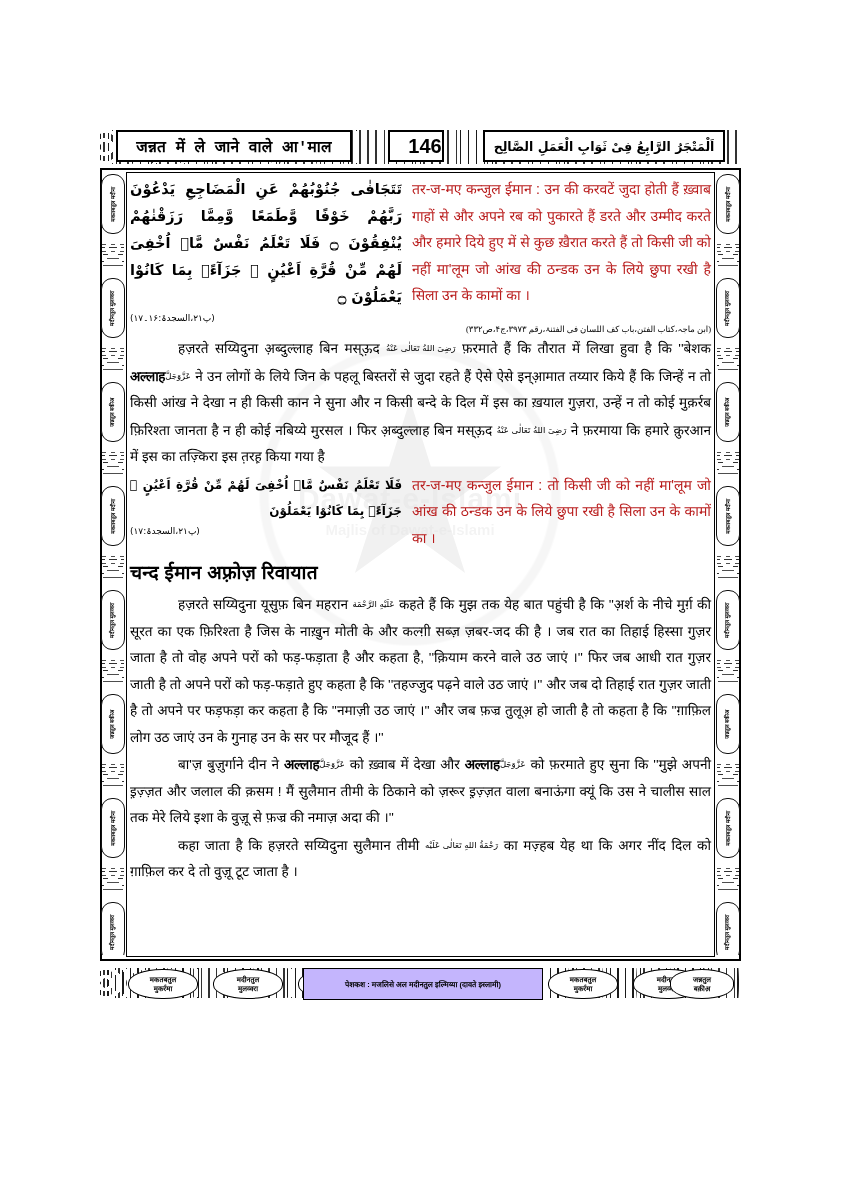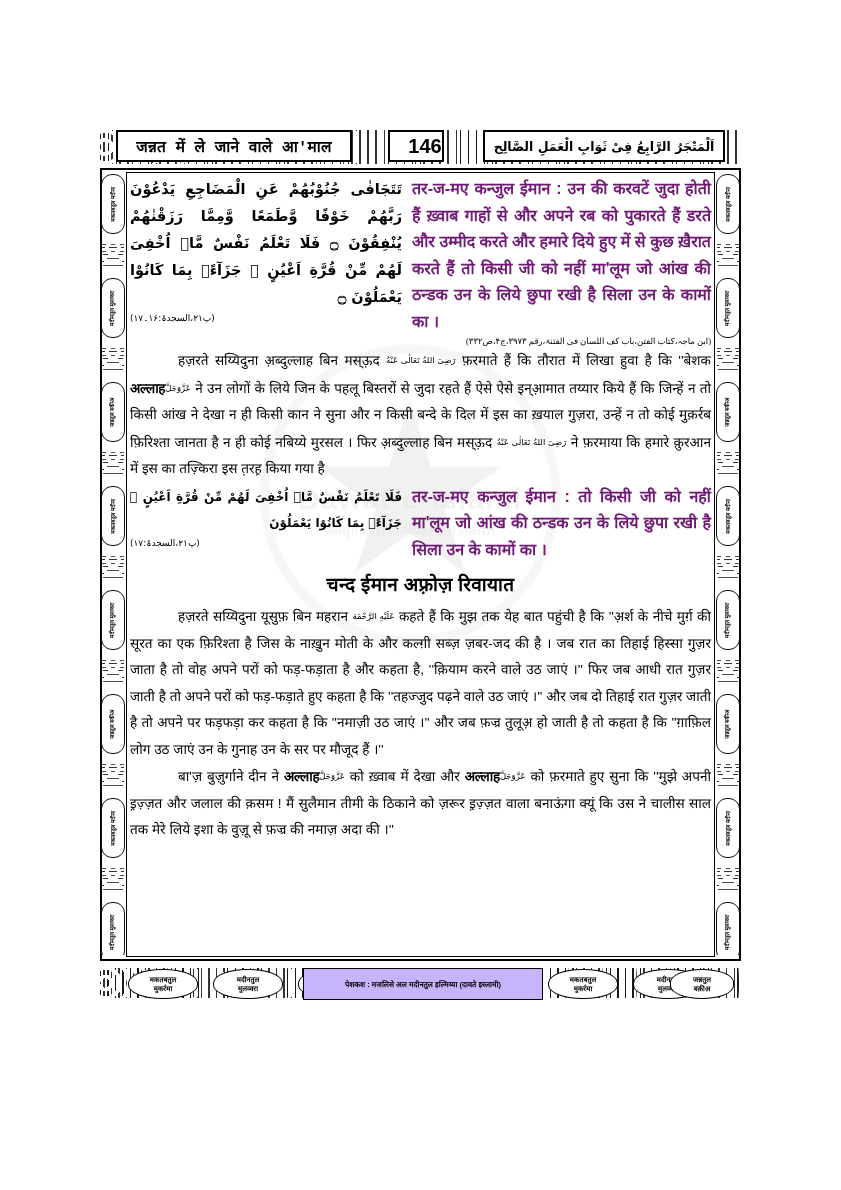--- a/index.html
+++ b/index.html
@@ -102,21 +102,21 @@
   }
   .ayah.small{font-size:12px;line-height:26px;}
 
   .ref{
     font-family:"DejaVu Sans",sans-serif;
     font-size:9px;color:#000;direction:rtl;text-align:left;margin-top:2px;
   }
 
   .hi{
     font-family:"Liberation Sans",sans-serif;
-    font-size:16px;line-height:26.5px;color:#701a75;text-align:justify;font-weight:bold;
+    font-size:14px;line-height:26.5px;color:#b91c1c;text-align:justify;
   }
   .hi.jl{text-align:justify;text-align-last:left;}
 
   .para{
     font-family:"Liberation Sans",sans-serif;
     font-size:13.6px;line-height:26.5px;color:#000;text-align:justify;
     text-align-last:left;margin:0;
   }
   .para .ind{display:inline-block;width:48px;}
 
@@ -128,21 +128,20 @@
     font-family:"Liberation Sans",sans-serif;font-weight:700;
     font-size:13.6px;letter-spacing:-.3px;
   }
 
   .citeline{
     font-family:Liberation Serif, serif;font-size:8.5px;
     direction:rtl;text-align:right;margin-top:1px;
   }
 
   .sec-title{
-    text-align:center;
     font-family:"Liberation Sans",sans-serif;
     font-weight:700;font-size:19px;color:#000;
     margin:8px 0 6px 0;letter-spacing:.3px;
   }
 
   .blk{margin-top:1px;}
 
   
   .footer{position:absolute;left:100px;top:960px;width:641px;height:50px;}
   .ftr-band{
@@ -300,20 +299,23 @@
     <div class="sec-title">चन्द ईमान अफ़्रोज़ रिवायात</div>
 
     <div class="para">
       <span class="ind"></span><span>हज़रते सय्यिदुना यूसुफ़ बिन महरान </span><span class="hon">عَلَيْهِ الرَّحْمَة</span><span> कहते हैं कि मुझ तक येह बात पहुंची है कि ''अ़र्श के नीचे मुर्ग़ की सूरत का एक फ़िरिश्ता है जिस के नाख़ुन मोती के और कल्ग़ी सब्ज़ ज़बर-जद की है । जब रात का तिहाई हिस्सा गुज़र जाता है तो वोह अपने परों को फड़-फड़ाता है और कहता है, ''क़ियाम करने वाले उठ जाएं ।'' फिर जब आधी रात गुज़र जाती है तो अपने परों को फड़-फड़ाते हुए कहता है कि ''तहज्जुद पढ़ने वाले उठ जाएं ।'' और जब दो तिहाई रात गुज़र जाती है तो अपने पर फड़फड़ा कर कहता है कि ''नमाज़ी उठ जाएं ।'' और जब फ़ज्र तुलूअ़ हो जाती है तो कहता है कि ''ग़ाफ़िल लोग उठ जाएं उन के गुनाह उन के सर पर मौजूद हैं ।''</span>
     </div>
 
     <div class="para">
       <span class="ind"></span><span>बा'ज़ बुज़ुर्गाने दीन ने </span><span class="allah">अल्लाह</span><span class="hon">عَزَّوَجَلَّ</span><span> को ख़्वाब में देखा और </span><span class="allah">अल्लाह</span><span class="hon">عَزَّوَجَلَّ</span><span> को फ़रमाते हुए सुना कि ''मुझे अपनी इ़ज़्ज़त और जलाल की क़सम ! मैं सुलैमान तीमी के ठिकाने को ज़रूर इ़ज़्ज़त वाला बनाऊंगा क्यूं कि उस ने चालीस साल तक मेरे लिये इशा के वुज़ू से फ़ज्र की नमाज़ अदा की ।''</span>
     </div>
 
+    <div class="para">
+      <span class="ind"></span><span>कहा जाता है कि हज़रते सय्यिदुना सुलैमान तीमी </span><span class="hon">رَحْمَةُ اللهِ تَعَالٰى عَلَيْه</span><span> का मज़्हब येह था कि अगर नींद दिल को ग़ाफ़िल कर दे तो वुज़ू टूट जाता है ।</span>
+    </div>
 
   </div>
 
   <div class="footer">
     <div class="ftr-band"></div>
 
     <div class="ftr-pill" style="left:28px;">
       <span>मकतबतुल</span>
       <span>मुकर्रमा</span>
     </div>

